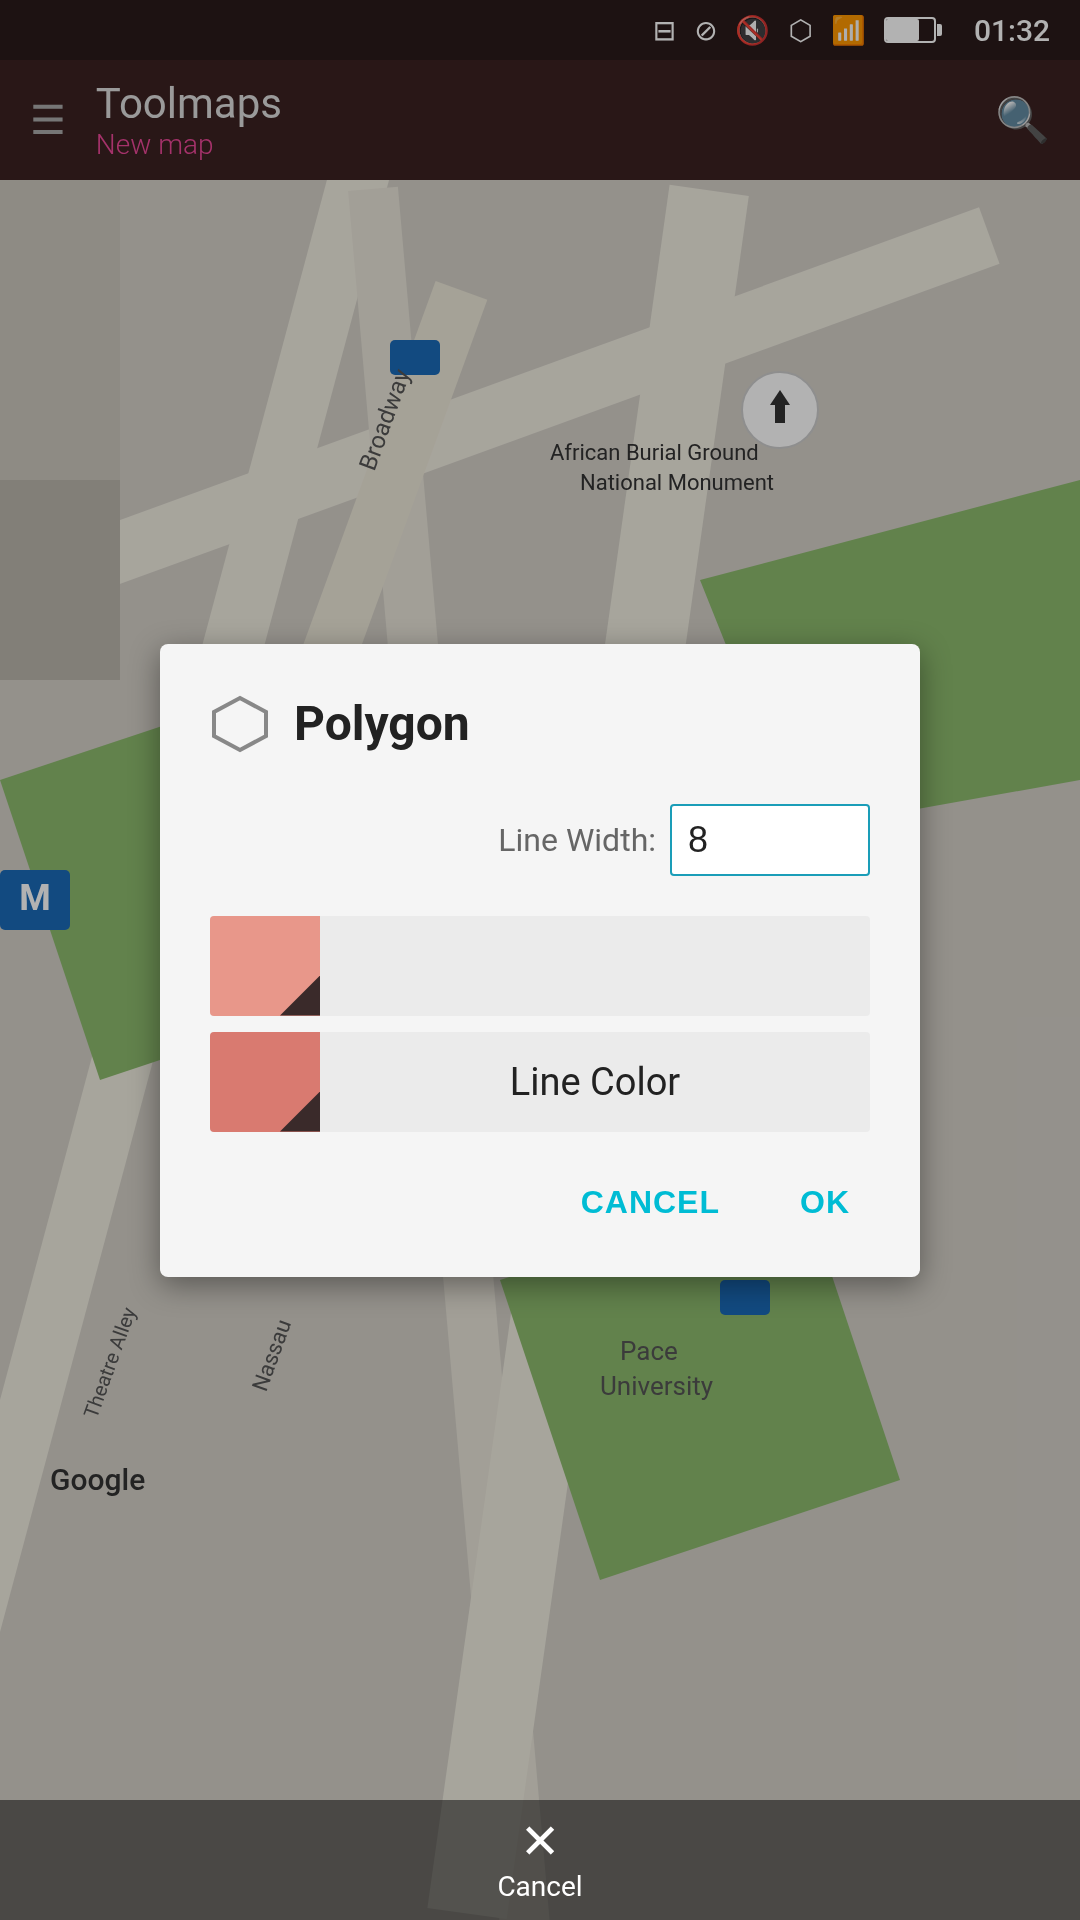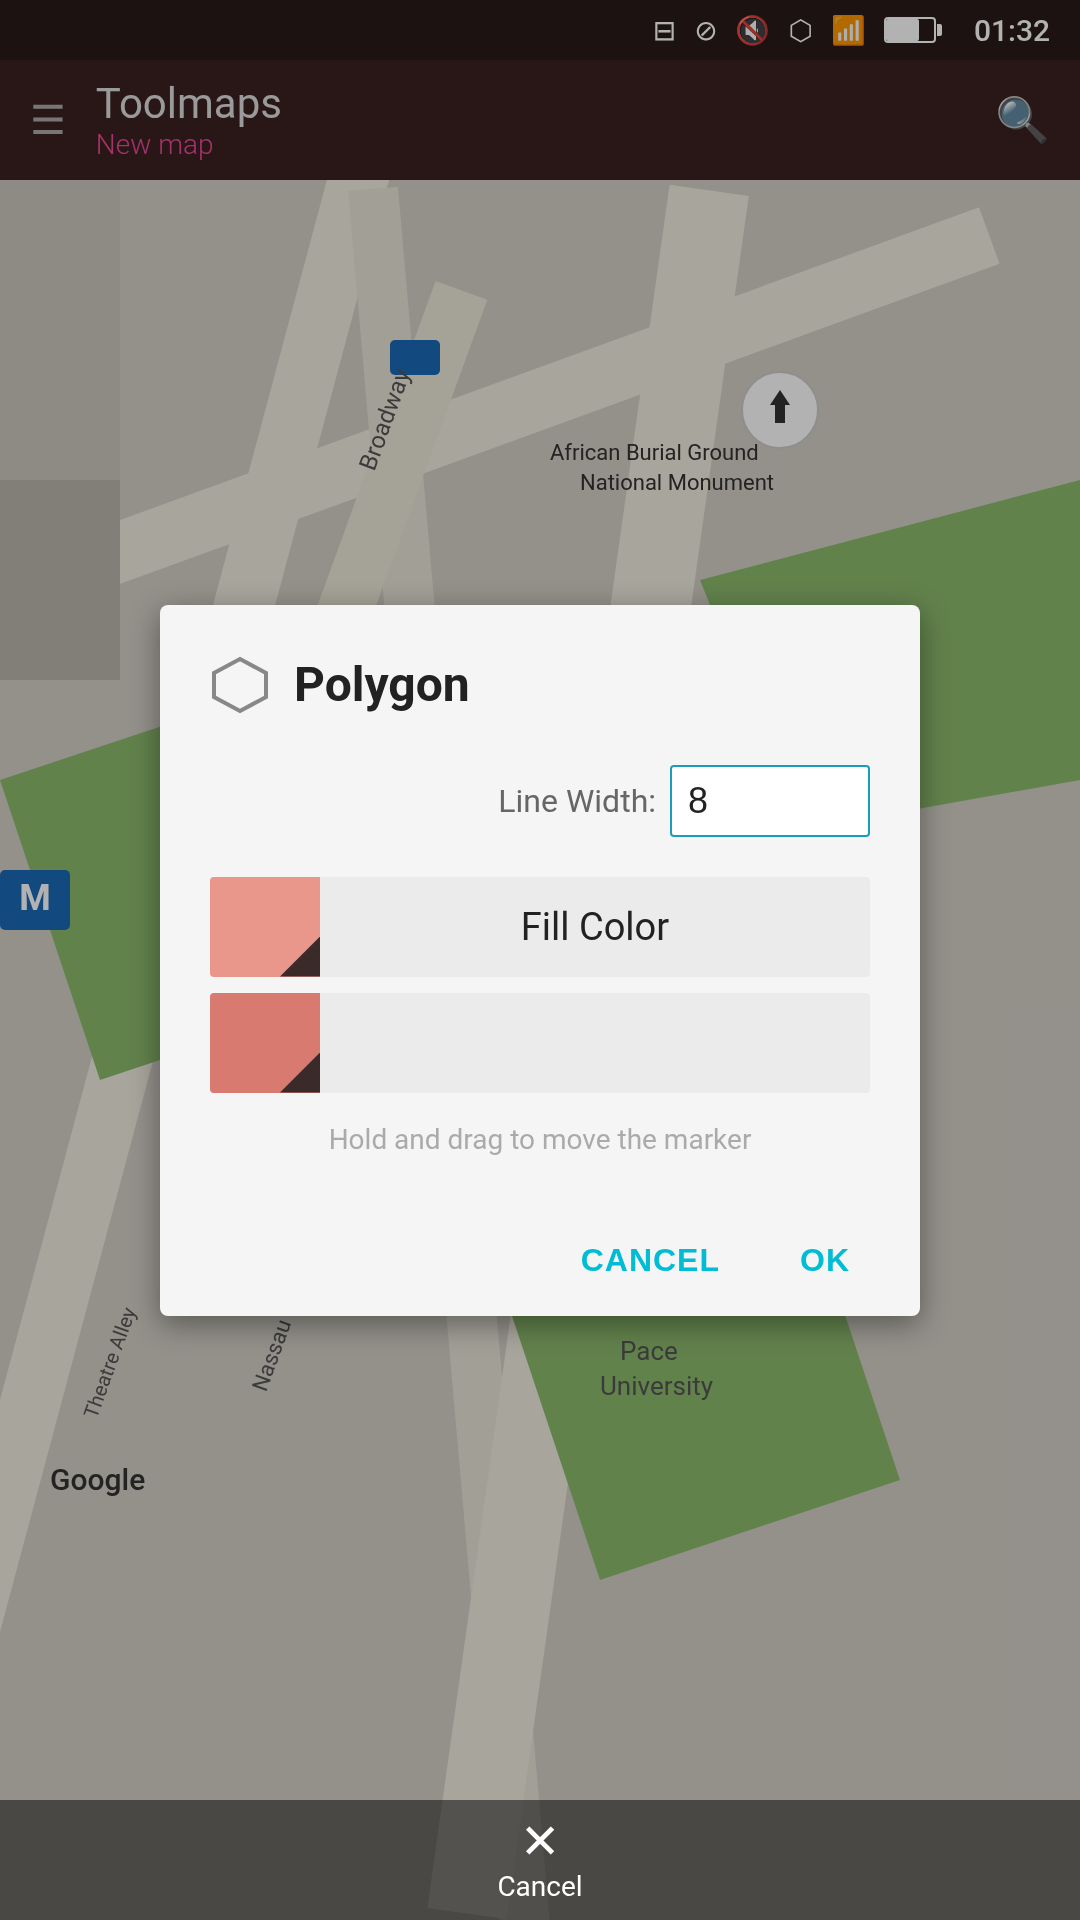--- a/index.html
+++ b/index.html
@@ -122,21 +122,21 @@
       display: flex;
       align-items: center;
       justify-content: center;
     }
 
     
     .dialog {
       background: #f5f5f5;
       border-radius: 8px;
       width: 760px;
-      padding: 50px 50px 21px 50px;
+      padding: 50px 50px 40px 50px;
       box-shadow: 0 8px 30px rgba(0,0,0,0.4);
     }
 
     .dialog-header {
       display: flex;
       align-items: center;
       gap: 24px;
       margin-bottom: 50px;
     }
     .polygon-icon {
@@ -341,31 +341,30 @@
     <div class="line-width-row">
       <label class="line-width-label">Line Width:</label>
       <input class="line-width-input" type="text" value="8" style="">
     </div>
 
     <div class="color-row">
       <div class="color-swatch">
         <div class="color-swatch-main" style="background:#e8978a;"></div>
         <div class="color-swatch-corner"></div>
       </div>
-      <span class="color-row-label">Fill Color</span>
     </div>
 
     <div class="color-row">
       <div class="color-swatch">
         <div class="color-swatch-main" style="background:#d97a70;"></div>
         <div class="color-swatch-corner"></div>
       </div>
-    </div>
-
-    <div class="hint-text">Hold and drag to move the marker</div>
+      <span class="color-row-label">Line Color</span>
+    </div>
+
 
     <div class="dialog-buttons">
       <button class="dialog-btn">CANCEL</button>
       <button class="dialog-btn">OK</button>
     </div>
 
   </div>
 </div>
 
 <div class="bottom-bar">

